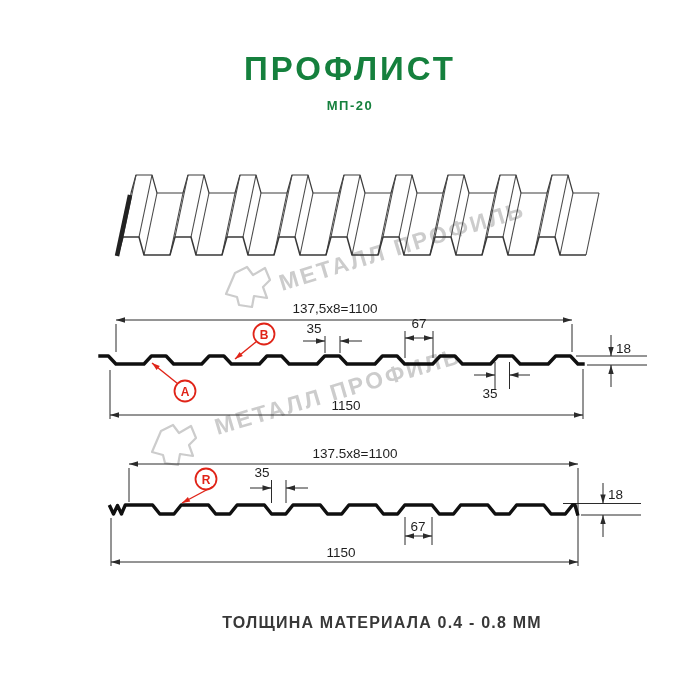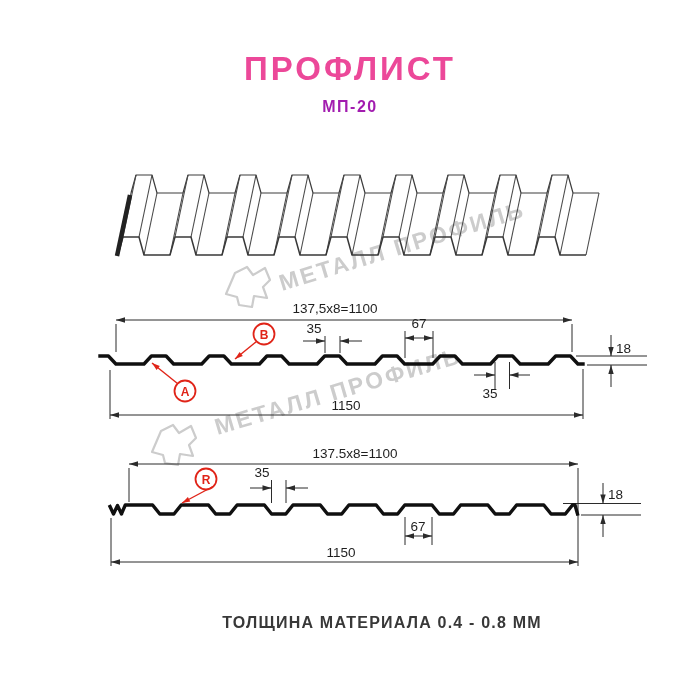--- a/index.html
+++ b/index.html
@@ -1,21 +1,21 @@
 <!DOCTYPE html>
 <html><head>
 <meta charset="utf-8">
 <style>
   html,body{margin:0;padding:0;background:#ffffff;}
   .page{position:relative;width:700px;height:700px;background:#fff;overflow:hidden;
         font-family:"Liberation Sans", sans-serif;}
   .title{position:absolute;top:50px;left:0;width:700px;text-align:center;
-         font-size:33px;font-weight:800;letter-spacing:3px;color:#ec4899;}
+         font-size:33px;font-weight:800;letter-spacing:3px;color:#15803d;}
   .subtitle{position:absolute;top:98px;left:0;width:700px;text-align:center;
-         font-size:16px;font-weight:700;letter-spacing:1.5px;color:#a21caf;}
+         font-size:13px;font-weight:700;letter-spacing:1.5px;color:#15803d;}
   .footer{position:absolute;top:614px;left:0;width:700px;text-align:center;
          font-size:16px;font-weight:600;letter-spacing:1.2px;color:#383838;padding-left:32px;}
   svg{position:absolute;top:0;left:0;}
   svg text{font-family:"Liberation Sans", sans-serif;}
   .dimtxt{font-size:13.5px;fill:#1f1f1f;}
   .redtxt{font-size:12px;font-weight:bold;}
   .wmtxt{font-size:23px;font-weight:bold;letter-spacing:2.5px;}
 </style>
 </head>
 <body>

